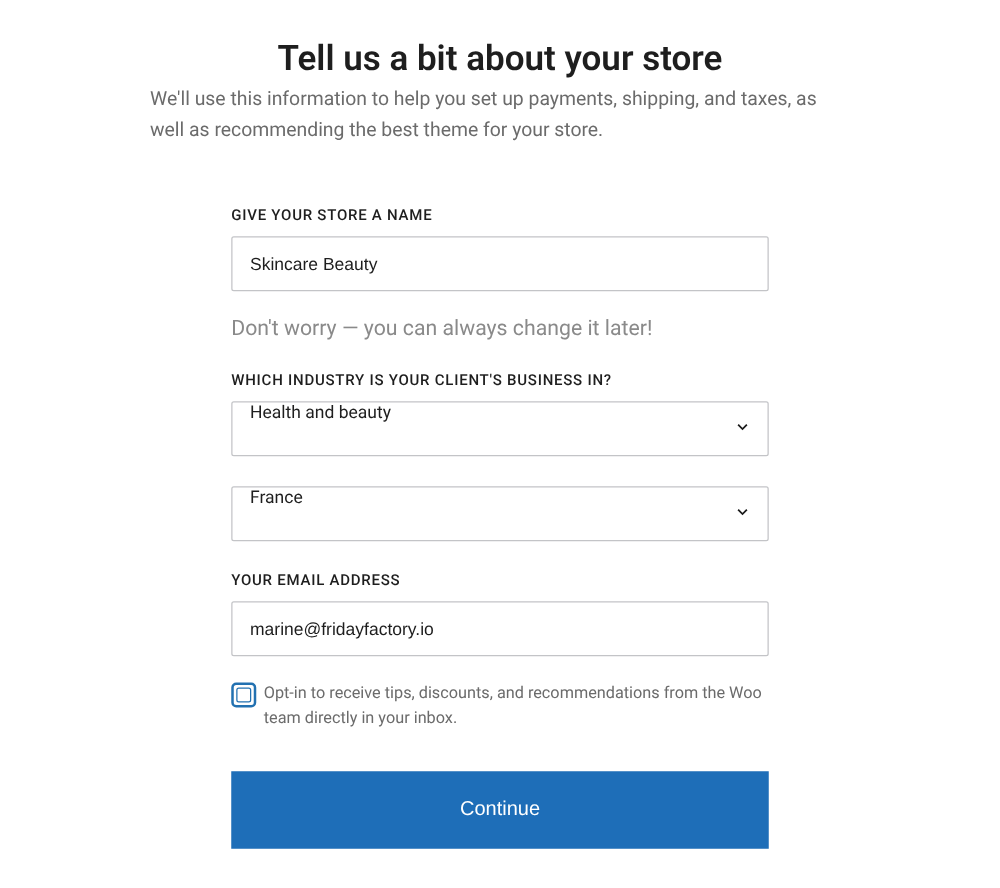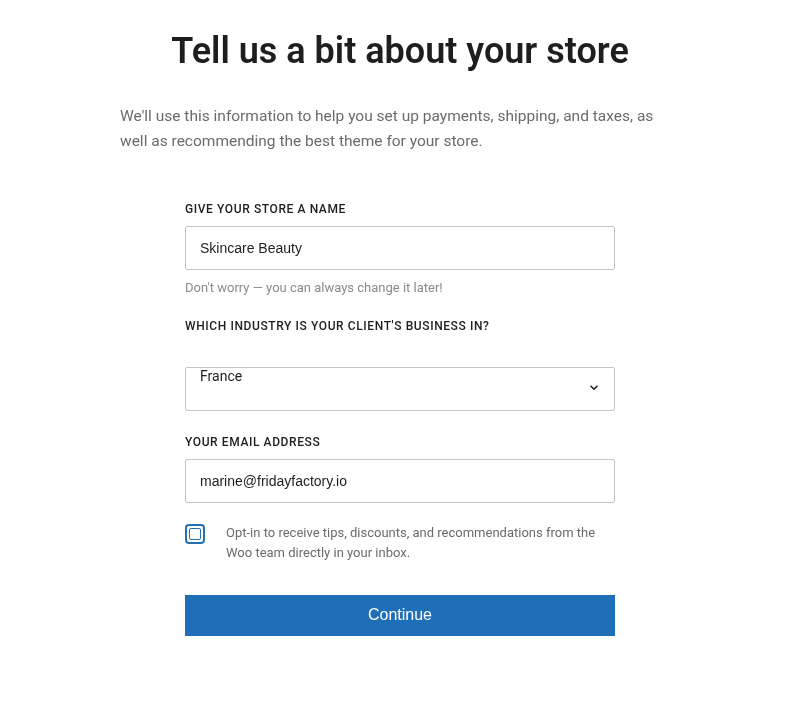--- a/index.html
+++ b/index.html
@@ -14,25 +14,25 @@
       height: 710px;
       padding-top: 30px;
     }
     .container {
       width: 100%;
       display: flex;
       flex-direction: column;
       align-items: center;
     }
     .page-title {
-      font-size: 36px;
+      font-size: 28px;
       font-weight: 600;
       color: #1e1e1e;
       text-align: center;
-      margin-bottom: 32px;
+      margin-bottom: 4px;
     }
     .page-subtitle {
       font-size: 15.5px;
       color: #6b6b6b;
       line-height: 1.6;
       max-width: 560px;
       margin-bottom: 48px;
     }
     .form {
       width: 430px;
@@ -83,28 +83,28 @@
       cursor: pointer;
     }
     .chevron {
       position: absolute;
       right: 14px;
       top: 50%;
       transform: translateY(-50%);
       pointer-events: none;
     }
     .helper-text {
-      font-size: 13px;
+      font-size: 17px;
       color: #8a8a8a;
-      margin-top: 10px;
+      margin-top: 20px;
     }
     .checkbox-row {
       display: flex;
       align-items: flex-start;
-      gap: 21px;
+      gap: 6px;
       margin-top: -4px;
       margin-bottom: 32px;
     }
     .checkbox {
       width: 20px;
       height: 20px;
       flex-shrink: 0;
       border: 2px solid #2271b1;
       border-radius: 4px;
       background: #fff;
@@ -119,21 +119,21 @@
       border: 1px solid #2271b1;
       border-radius: 2px;
     }
     .checkbox-label {
       font-size: 13px;
       color: #6b6b6b;
       line-height: 1.55;
     }
     .continue-button {
       width: 100%;
-      height: 41px;
+      height: 62px;
       background: #1e6eb8;
       color: #fff;
       font-size: 16px;
       font-weight: 500;
       border: none;
       cursor: pointer;
       display: flex;
       align-items: center;
       justify-content: center;
     }
@@ -148,20 +148,28 @@
   <div class="form">
 
     <div class="field-group">
       <label class="field-label">GIVE YOUR STORE A NAME</label>
       <input type="text" class="text-input" value="Skincare Beauty" style="">
       <div class="helper-text">Don't worry — you can always change it later!</div>
     </div>
 
     <div class="field-group">
       <label class="field-label">WHICH INDUSTRY IS YOUR CLIENT'S BUSINESS IN?</label>
+      <div class="select-wrapper">
+        <div class="select-input">Health and beauty</div>
+        <span class="chevron">
+          <svg width="14" height="14" viewBox="0 0 24 24" fill="none" stroke="#1e1e1e" stroke-width="2.5">
+              <polyline points="6 9 12 15 18 9"></polyline>
+            </svg>
+        </span>
+      </div>
     </div>
 
     <div class="field-group">
       <div class="select-wrapper">
         <div class="select-input">France</div>
         <span class="chevron">
           <svg width="14" height="14" viewBox="0 0 24 24" fill="none" stroke="#1e1e1e" stroke-width="2.5">
               <polyline points="6 9 12 15 18 9"></polyline>
             </svg>
         </span>

